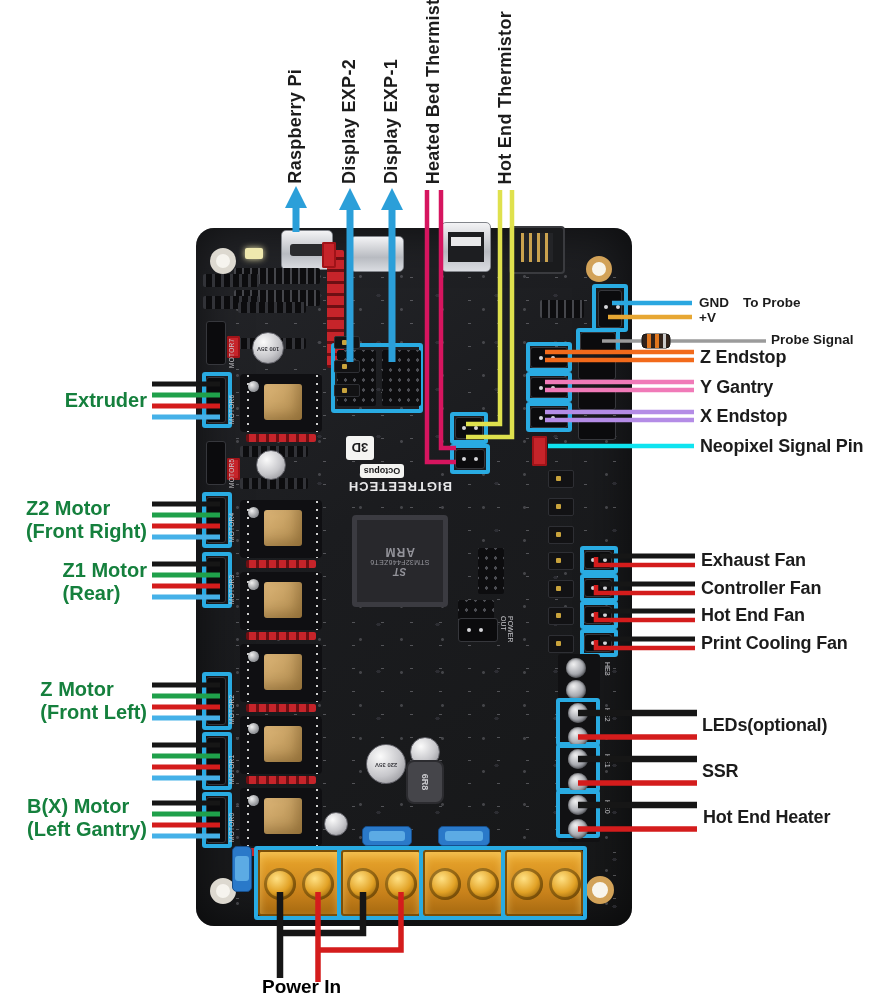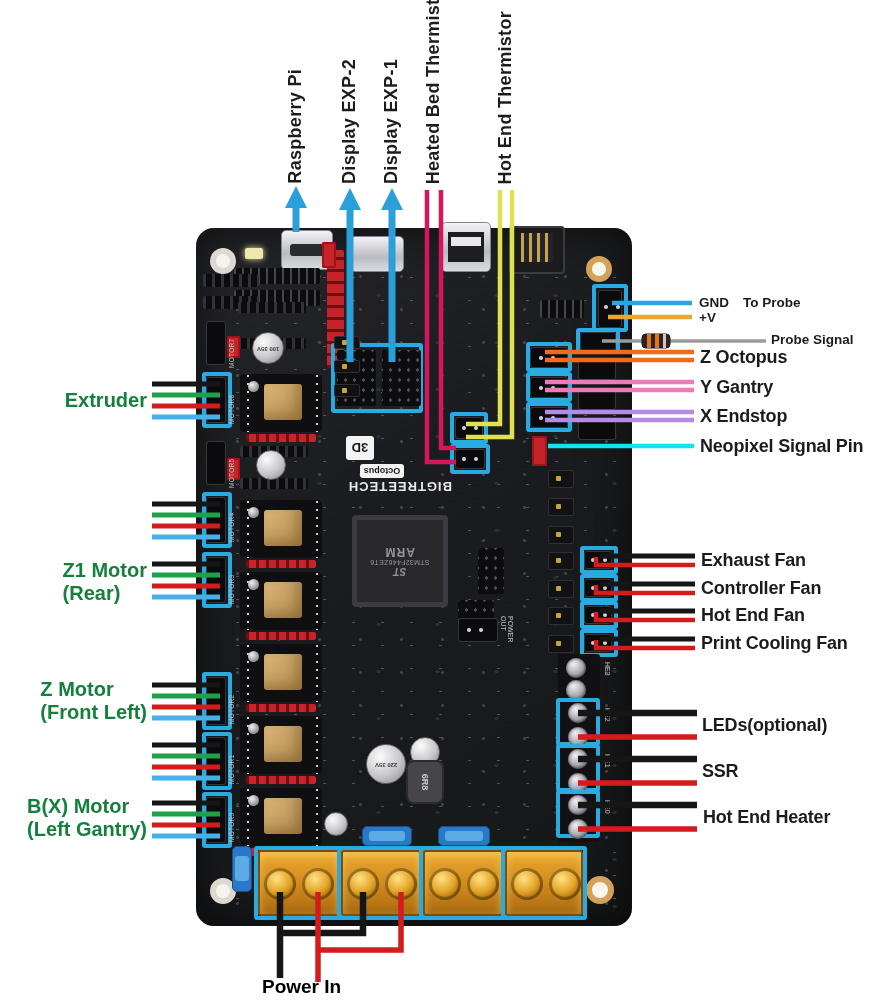--- a/index.html
+++ b/index.html
@@ -363,38 +363,42 @@
 
     <div class="vlab" style="left:285px;bottom:818px;">Raspberry Pi</div>
     <div class="vlab" style="left:339px;bottom:818px;">Display EXP-2</div>
     <div class="vlab" style="left:381px;bottom:818px;">Display EXP-1</div>
     <div class="vlab" style="left:423px;bottom:818px;">Heated Bed Thermistor</div>
     <div class="vlab" style="left:495px;bottom:818px;">Hot End Thermistor</div>
 
     <div class="llab" style="right:723px;top:389px;">
       <span>Extruder</span>
     </div>
+    <div class="llab" style="right:723px;top:497px;">
+      <span>Z2 Motor</span>
+      <span>(Front Right)</span>
+    </div>
     <div class="llab" style="right:723px;top:559px;">
       <span>Z1 Motor</span>
       <span>(Rear)</span>
     </div>
     <div class="llab" style="right:723px;top:678px;">
       <span>Z Motor</span>
       <span>(Front Left)</span>
     </div>
     <div class="llab" style="right:723px;top:795px;">
       <span>B(X) Motor</span>
       <span>(Left Gantry)</span>
     </div>
 
     <div class="rlab sm" style="left:699px;top:302px;">GND</div>
     <div class="rlab sm" style="left:743px;top:302px;">To Probe</div>
     <div class="rlab sm" style="left:699px;top:317px;">+V</div>
     <div class="rlab sm" style="left:771px;top:339px;">Probe Signal</div>
-    <div class="rlab" style="left:700px;top:357px;">Z Octopus</div>
+    <div class="rlab" style="left:700px;top:357px;">Z Endstop</div>
     <div class="rlab" style="left:700px;top:387px;">Y Gantry</div>
     <div class="rlab" style="left:700px;top:416px;">X Endstop</div>
     <div class="rlab" style="left:700px;top:446px;">Neopixel Signal Pin</div>
     <div class="rlab" style="left:701px;top:560px;">Exhaust Fan</div>
     <div class="rlab" style="left:701px;top:588px;">Controller Fan</div>
     <div class="rlab" style="left:701px;top:615px;">Hot End Fan</div>
     <div class="rlab" style="left:701px;top:643px;">Print Cooling Fan</div>
     <div class="rlab" style="left:702px;top:725px;">LEDs(optional)</div>
     <div class="rlab" style="left:702px;top:771px;">SSR</div>
     <div class="rlab" style="left:703px;top:817px;">Hot End Heater</div>

